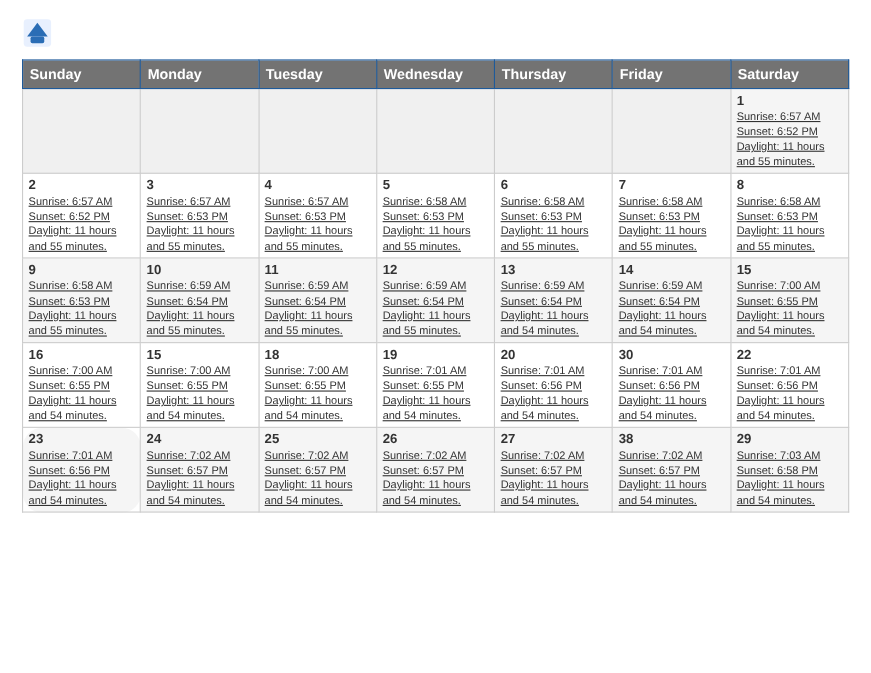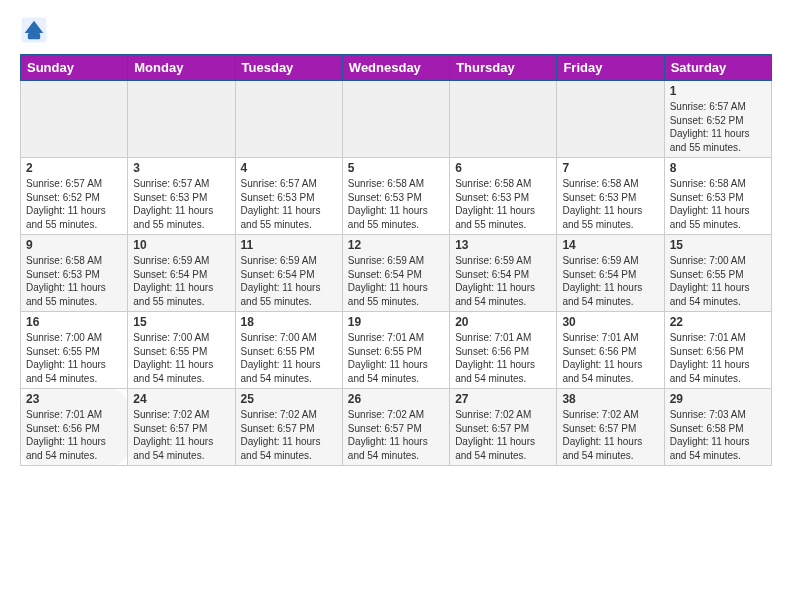--- a/index.html
+++ b/index.html
@@ -49,21 +49,21 @@
     .location {
       font-size: 15px;
       color: #555;
     }
     .calendar {
       width: 100%;
       border-collapse: collapse;
       border: 1px solid #ccc;
     }
     .calendar th {
-      background-color: #a21caf;
+      background-color: #737373;
       color: #fff;
       text-align: left;
       padding: 5px 6px;
       font-size: 13px;
       border: 1px solid #1e5a9a;
     }
     .calendar td {
       vertical-align: top;
       padding: 3px 5px;
       border: 1px solid #ccc;
@@ -79,20 +79,21 @@
     .day-num {
       font-size: 12px;
       font-weight: bold;
       display: block;
       margin-bottom: 2px;
     }
     .day-info {
       font-size: 10px;
       line-height: 1.35;
       color: #333;
+      text-decoration: underline;
     }
     .calendar tr:nth-child(odd) td:not(.empty) {
     }
   </style>
 </head>
 <body>
 
 <div class="page">
   <div class="header">
     <div class="logo">

